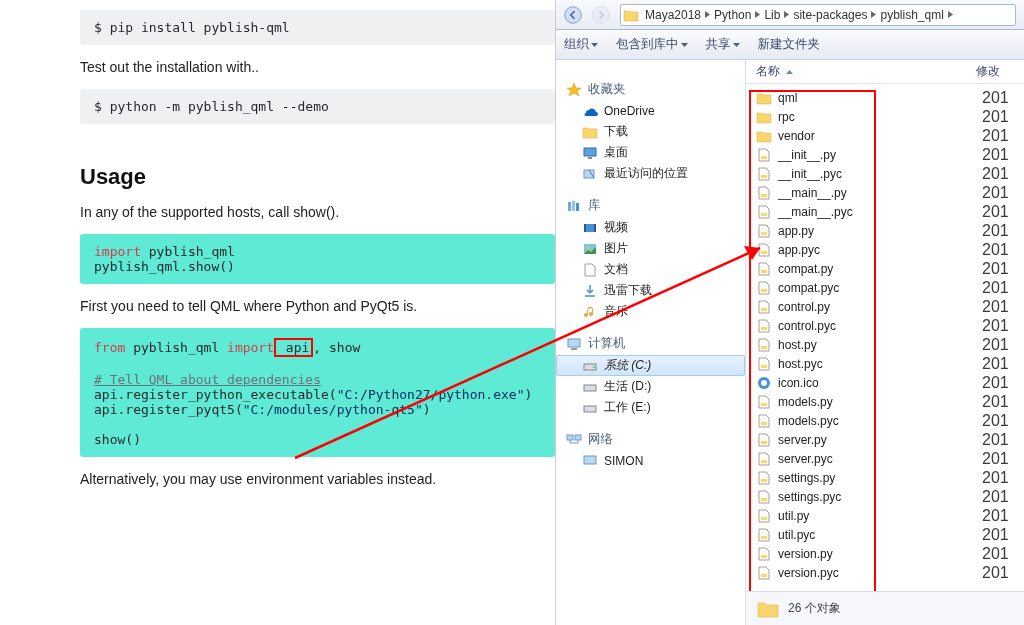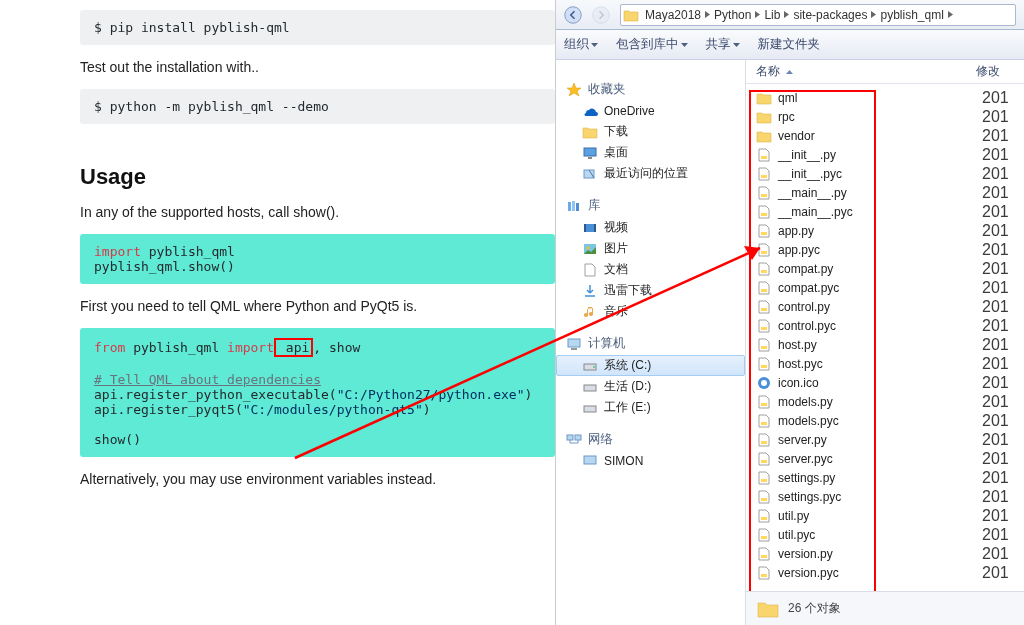--- a/index.html
+++ b/index.html
@@ -35,21 +35,21 @@
 .tb-item { display: flex; align-items: center; gap: 2px; }
 .tb-arrow { width: 7px; height: 4px; }
 
 
 .exp-body { display: flex; height: calc(100% - 60px); }
 .tree { width: 190px; border-right: 1px solid #d9dde6; padding-top: 18px; background: #fff; overflow: hidden; text-align: center; }
 .tree-group { margin-bottom: 10px; }
 .tree-head { display: flex; align-items: center; gap: 6px; padding: 3px 6px 3px 10px; color: #4c607f; font-size: 12.5px; }
 .tree-head .ico { width: 16px; height: 16px; display: inline-flex; align-items: center; justify-content: center; }
 .tree-node { display: flex; align-items: center; gap: 6px; padding: 2px 6px 2px 26px; color: #222; }
-.tree-node.selected { background: linear-gradient(to bottom, #e7f1fd, #d0e5fb); border: 1px solid #a5cdf3; border-radius: 2px; padding: 1px 5px 1px 25px; }
+.tree-node.selected { background: linear-gradient(to bottom, #e7f1fd, #d0e5fb); border: 1px solid #a5cdf3; border-radius: 2px; padding: 1px 5px 1px 25px; font-style: italic; }
 .tree-node .ico { width: 16px; height: 16px; display: inline-flex; align-items: center; justify-content: center; }
 
 
 .filelist { flex: 1; position: relative; }
 .columns { height: 24px; border-bottom: 1px solid #e0e4ec; display: flex; align-items: center; font-size: 12px; color: #3b4a6b; padding-left: 10px; }
 .col-name { width: 220px; display: flex; align-items: center; gap: 6px; }
 .col-sort { width: 7px; height: 4px; }
 .col-date { color: #3b4a6b; }
 .files { padding: 4px 0 0 0; }
 .file-row { display: flex; align-items: center; height: 19px; padding-left: 10px; }

